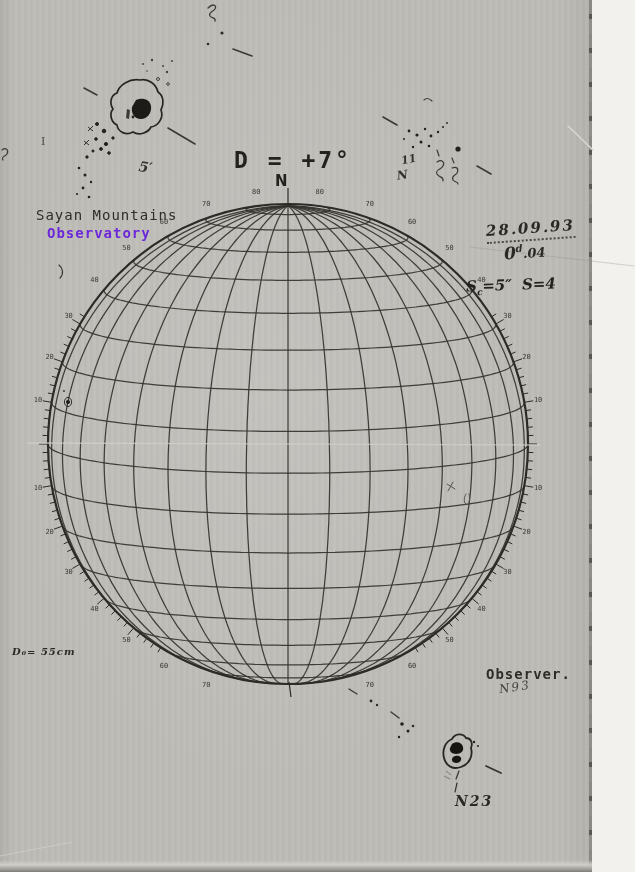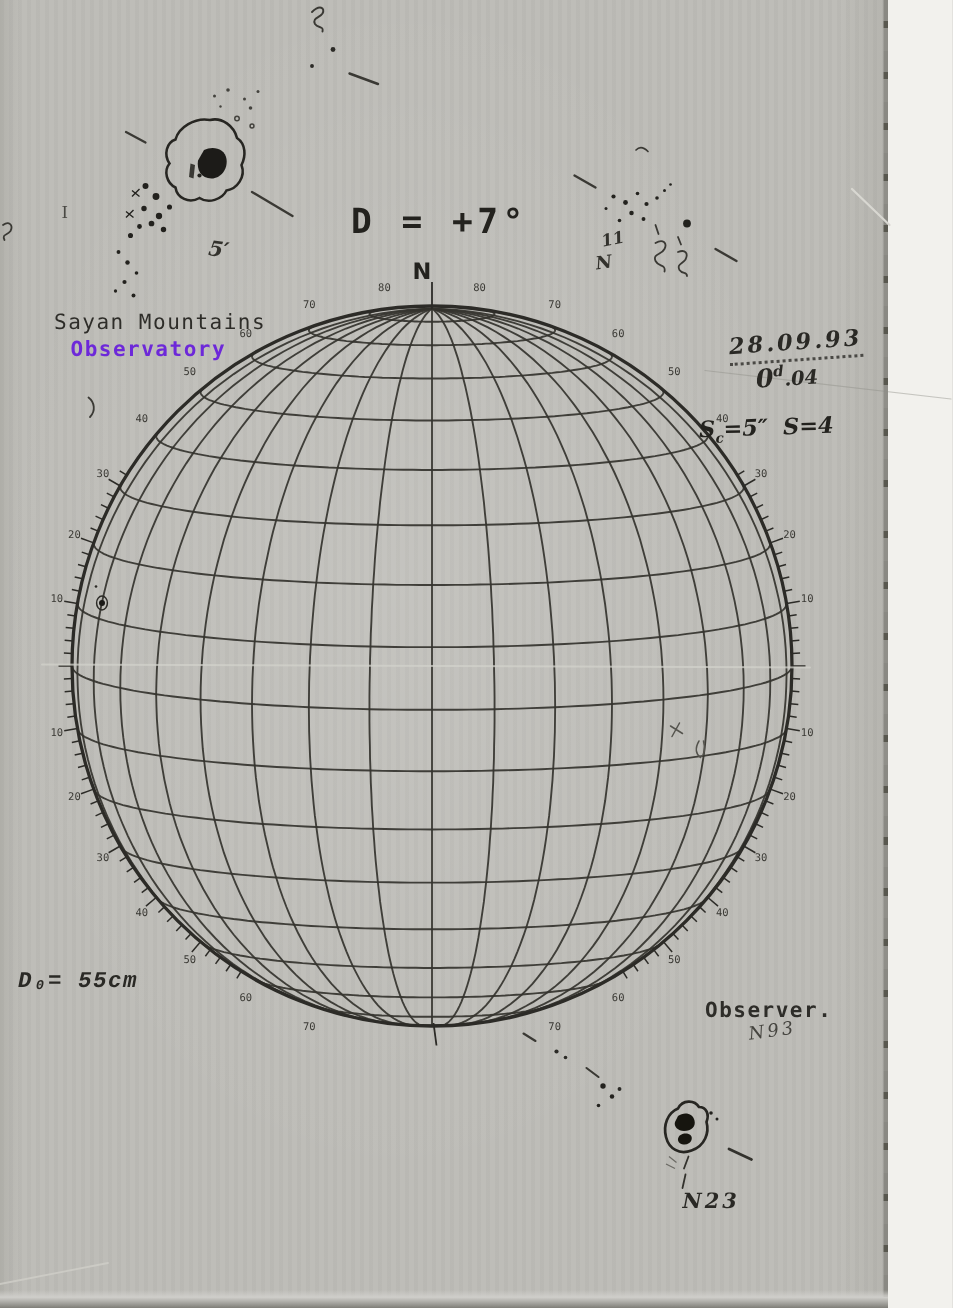--- a/index.html
+++ b/index.html
@@ -17,35 +17,35 @@
   #edge-line{position:absolute;left:589px;top:0;width:3px;height:872px;
              background:repeating-linear-gradient(180deg,#8a8983 0 14px,#59584f 14px 19px,#908f89 19px 34px);}
   #bottom-edge{position:absolute;left:0;top:860px;width:592px;height:12px;
                background:linear-gradient(180deg, rgba(0,0,0,0), #cfceca 40%, #94938d 85%, #7e7d77);}
   svg{position:absolute;left:0;top:0;pointer-events:none;}
 
   .t{position:absolute;color:#31302c;white-space:nowrap;}
   .mono{font-family:"DejaVu Sans Mono","Liberation Mono",monospace;}
   .hand{font-family:"DejaVu Serif","Liberation Serif",serif;font-style:italic;}
 
-  #declination{left:234px;top:135px;font-size:23px;font-weight:bold;letter-spacing:3px;
+  #declination{left:234px;top:147px;font-size:23px;font-weight:bold;letter-spacing:3px;
                font-family:"DejaVu Sans Mono","Liberation Mono",monospace;color:#23221e;}
   #north{left:275px;top:172px;font-size:15px;font-weight:bold;color:#23221e;}
   #obs1{left:36px;top:207px;font-size:14px;letter-spacing:1px;color:#2e2d29;font-weight:normal;}
   #obs2{left:47px;top:225px;font-size:14px;letter-spacing:1px;color:#6d28d9;font-weight:bold;}
   #date{left:486px;top:219px;font-size:15px;letter-spacing:2px;transform:rotate(-4deg);
         border-bottom:2px dotted #4a4945;padding-bottom:2px;color:#2a2925;font-weight:bold;}
   #time{left:504px;top:242px;font-size:17px;transform:rotate(-4deg);color:#2a2925;font-weight:bold;}
   #time sup{font-size:10px;}
   #time .frac{font-size:13px;}
   #seeing{left:466px;top:276px;font-size:15px;transform:rotate(-2deg);color:#23221e;font-weight:bold;}
   #seeing sub{font-size:9px;}
   #seeing .gap{display:inline-block;width:10px;}
-  #diam{left:12px;top:646px;font-size:15px;letter-spacing:1px;color:#2a2925;font-weight:bold;font-family:Liberation Mono, monospace;}
-  #observer{left:470px;top:666px;font-size:14px;letter-spacing:1px;color:#2e2d29;font-weight:bold;}
+  #diam{left:12px;top:646px;font-size:10px;letter-spacing:1px;color:#2a2925;font-weight:bold;}
+  #observer{left:486px;top:666px;font-size:14px;letter-spacing:1px;color:#2e2d29;font-weight:bold;}
   #signature{left:499px;top:680px;font-size:12px;transform:rotate(-8deg);color:#45443f;letter-spacing:2px;}
   #n23{left:455px;top:793px;font-size:14px;letter-spacing:2px;color:#2a2925;font-weight:bold;}
   #five{left:139px;top:159px;font-size:14px;transform:rotate(8deg);color:#33322d;font-weight:bold;}
   #eleven{left:401px;top:153px;font-size:11px;transform:rotate(-12deg);color:#33322d;font-weight:bold;}
   #nsmall{left:397px;top:168px;font-size:12px;transform:rotate(-8deg);color:#33322d;font-weight:bold;}
   #imark{left:41px;top:135px;font-size:11px;color:#4a4944;font-family:"DejaVu Serif",serif;}
 </style>
 </head>
 <body>
 

